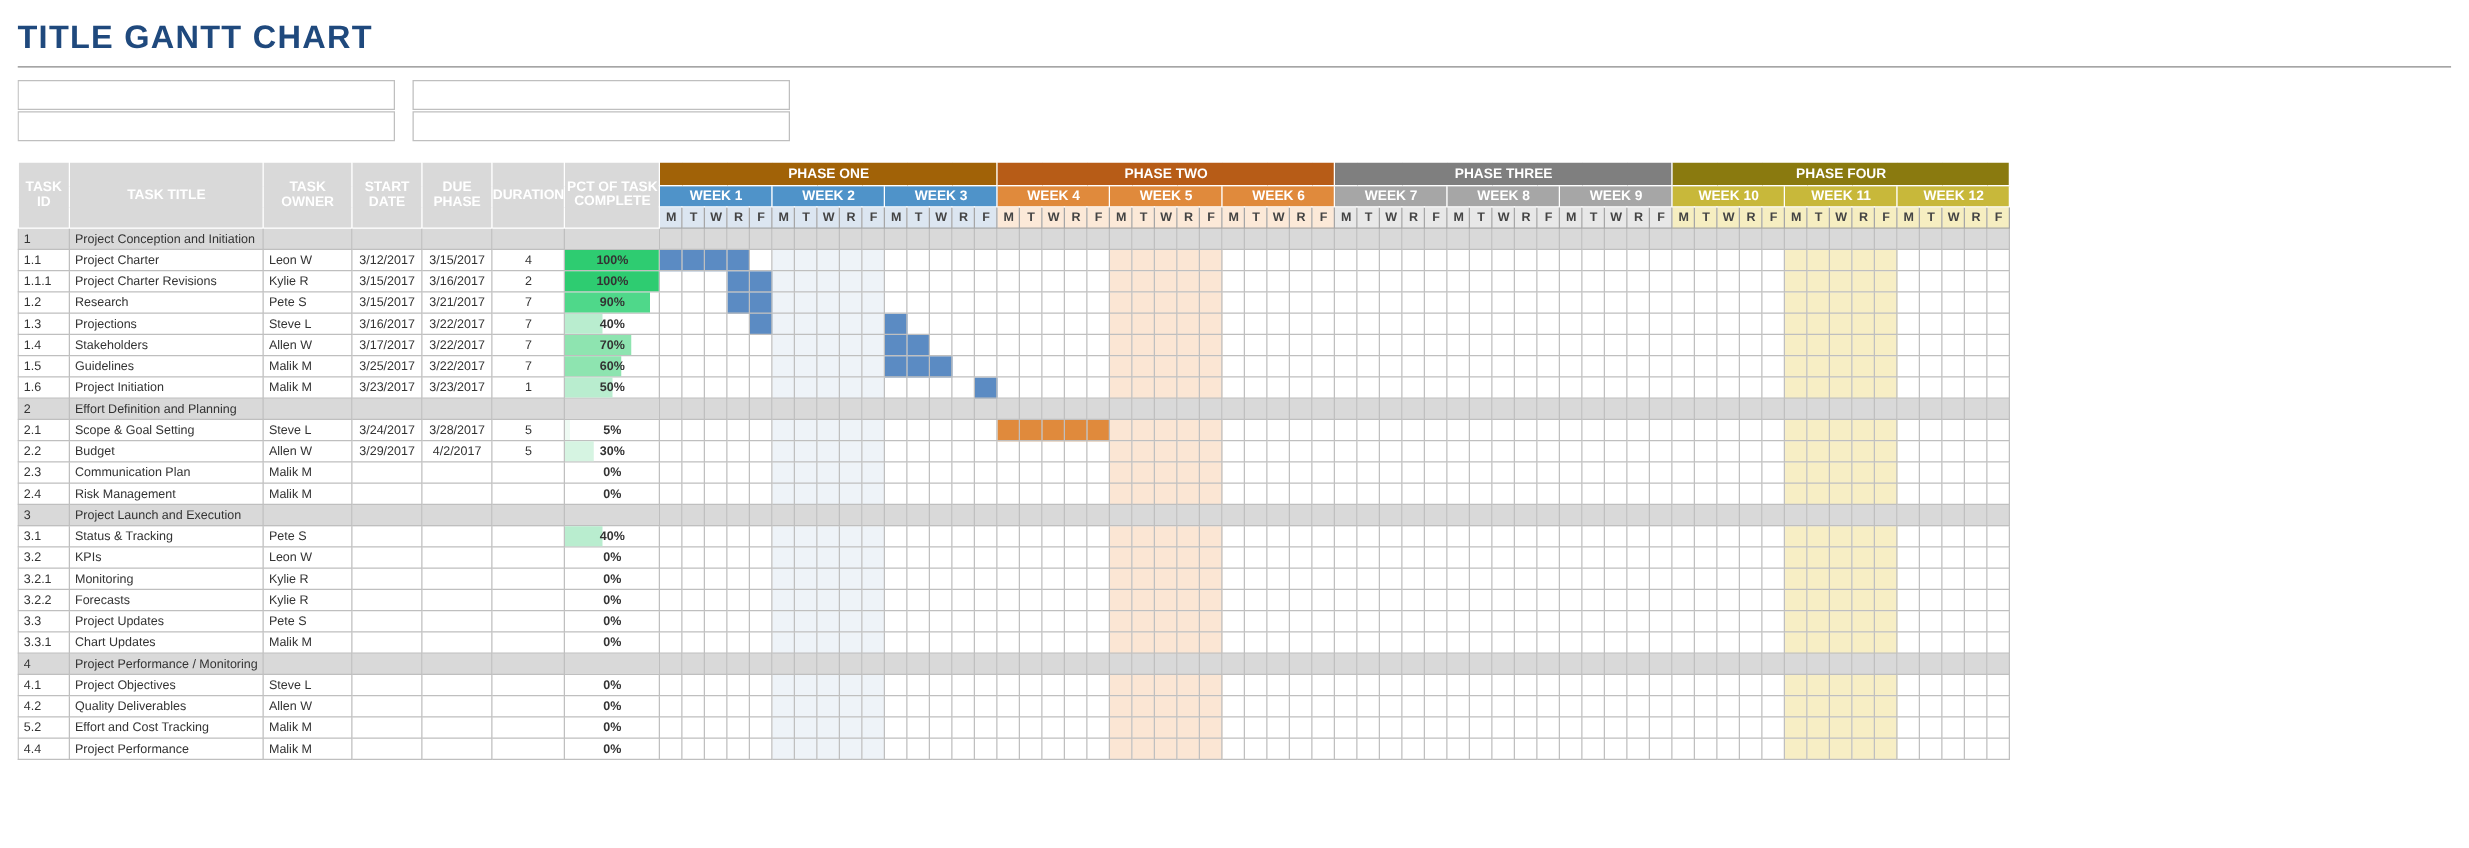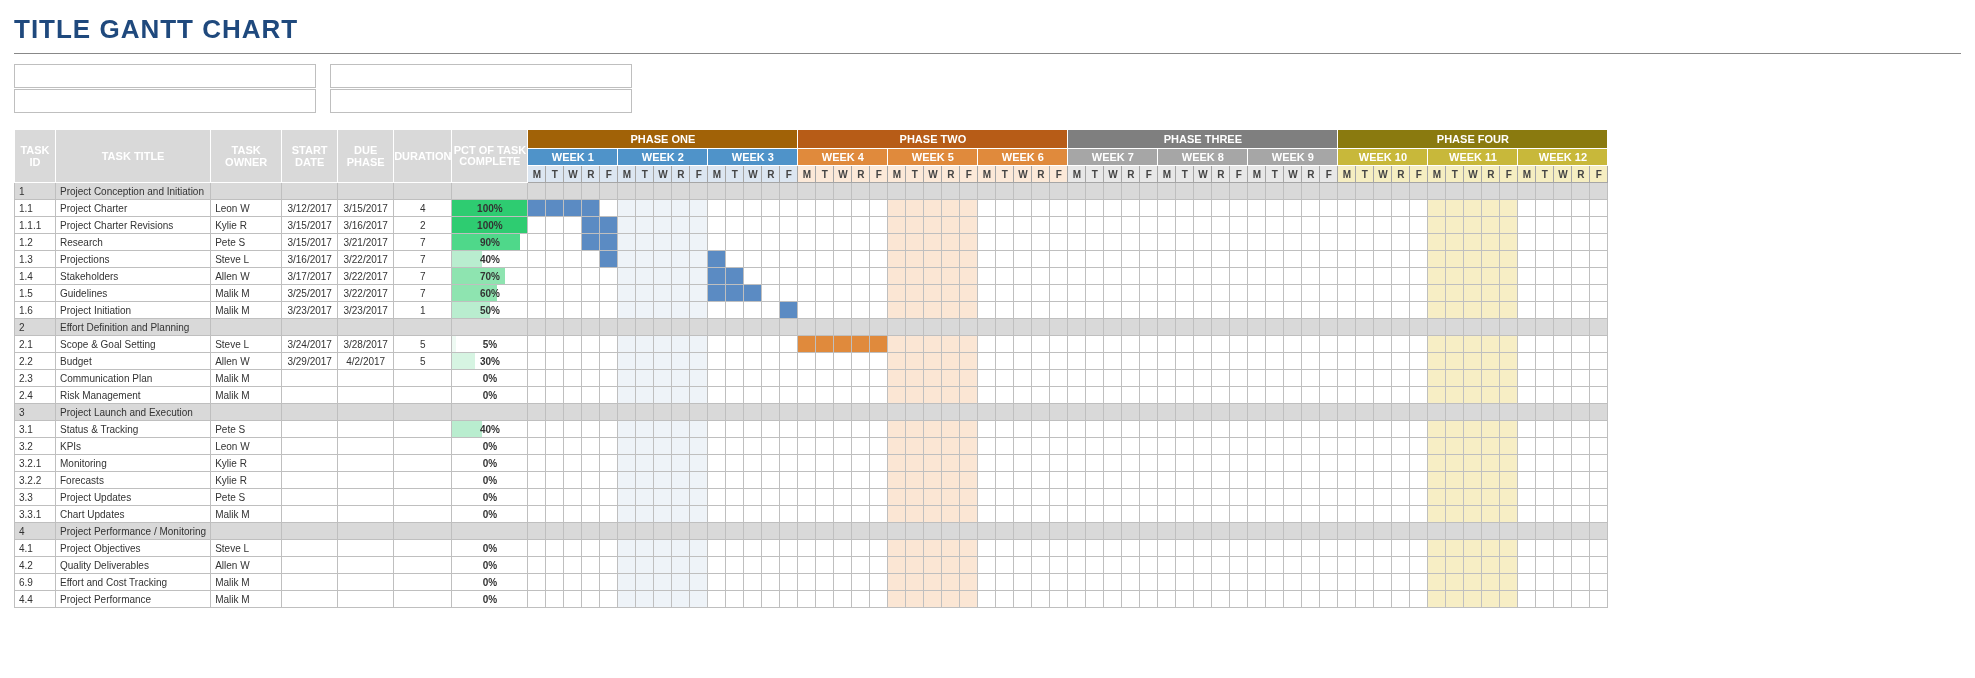--- a/index.html
+++ b/index.html
@@ -1746,21 +1746,21 @@
         <td class="gcell shade-w11" style=""></td>
         <td class="gcell shade-w11" style=""></td>
         <td class="gcell shade-w11" style=""></td>
         <td class="gcell" style=""></td>
         <td class="gcell" style=""></td>
         <td class="gcell" style=""></td>
         <td class="gcell" style=""></td>
         <td class="gcell" style=""></td>
       </tr>
       <tr class="row">
-        <td class="id">6.9</td>
+        <td class="id">5.2</td>
         <td class="title">Effort and Cost Tracking</td>
         <td class="owner">Malik M</td>
         <td class="date"></td>
         <td class="date"></td>
         <td class="dur"></td>
         <td class="pct"><div class="pctbar" style="width:0%;background:transparent"></div><span class="pcttxt">0%</span></td>
         <td class="gcell" style=""></td>
         <td class="gcell" style=""></td>
         <td class="gcell" style=""></td>
         <td class="gcell" style=""></td>

